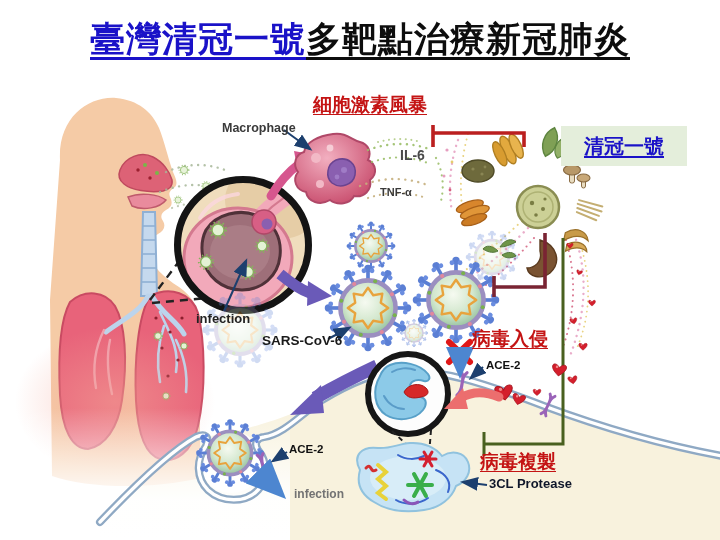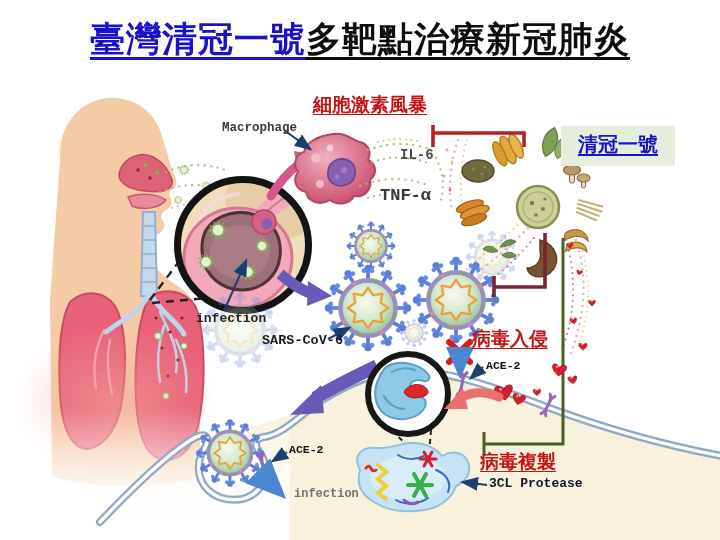--- a/index.html
+++ b/index.html
@@ -1,26 +1,26 @@
 <!DOCTYPE html>
 <html><head>
 <meta charset="utf-8">
 <style>
   html,body{margin:0;padding:0;background:#fff;}
   #stage{position:relative;width:720px;height:540px;background:#fff;overflow:hidden;
-         font-family:Liberation Mono, monospace;}
+         font-family:Liberation Sans, sans-serif;}
   svg{position:absolute;left:0;top:0;}
   .lbl{position:absolute;font-weight:bold;white-space:nowrap;}
   .red-u{color:#c41414;text-decoration:underline;text-underline-offset:3px;font-size:19px;text-align:right;}
   .navy{color:#2a2a2a;}
   #title{position:absolute;left:0;top:16px;width:720px;text-align:center;
          font-size:35px;font-weight:bold;letter-spacing:1px;}
   #title .hl{color:#1a12c8;text-decoration:underline;text-underline-offset:6px;}
   #title .rest{color:#0d0d0d;text-decoration:underline;text-underline-offset:6px;}
-  #qingguan-badge{position:absolute;left:561px;top:126px;width:114px;height:40px;
+  #qingguan-badge{position:absolute;left:561px;top:126px;width:126px;height:40px;
          background:#e4eedb;text-align:center;line-height:40px;font-size:20px;font-weight:bold;
          color:#1a12c8;text-decoration:underline;text-underline-offset:3px;}
 </style>
 </head>
 <body>
 
 <div id="stage">
 
 <svg width="720" height="540" viewBox="0 0 720 540">
   <defs>
@@ -405,21 +405,21 @@
   </g>
 </svg>
 
   <div id="title">
     <span class="hl">臺灣清冠一號</span><span class="rest">多靶點治療新冠肺炎</span>
   </div>
 
   <div class="lbl red-u" style="left:313px;top:92px;">細胞激素風暴</div>
   <div class="lbl navy" style="left:222px;top:121px;font-size:12.5px;color:#3a3a3a;">Macrophage</div>
   <div class="lbl navy" style="left:400px;top:147px;font-size:14px;color:#4a4a4a;">IL-6</div>
-  <div class="lbl navy" style="left:380px;top:186px;font-size:17px;color:#3a3a3a;">TNF-α</div>
+  <div class="lbl navy" style="left:380px;top:186px;font-size:11px;color:#3a3a3a;">TNF-α</div>
   <div id="qingguan-badge">清冠一號</div>
   <div class="lbl navy" style="left:196px;top:311px;font-size:13px;color:#222;">infection</div>
   <div class="lbl navy" style="left:262px;top:333px;font-size:13.5px;color:#1a1a1a;">SARS-CoV-6</div>
   <div class="lbl red-u" style="left:472px;top:326px;">病毒入侵</div>
   <div class="lbl navy" style="left:486px;top:359px;font-size:11.5px;color:#111;">ACE-2</div>
   <div class="lbl red-u" style="left:480px;top:449px;">病毒複製</div>
   <div class="lbl navy" style="left:489px;top:476px;font-size:13px;color:#0f172a;">3CL Protease</div>
   <div class="lbl navy" style="left:289px;top:443px;font-size:11.5px;color:#111;">ACE-2</div>
   <div class="lbl navy" style="left:294px;top:487px;font-size:12px;color:#737373;">infection</div>
 </div>

